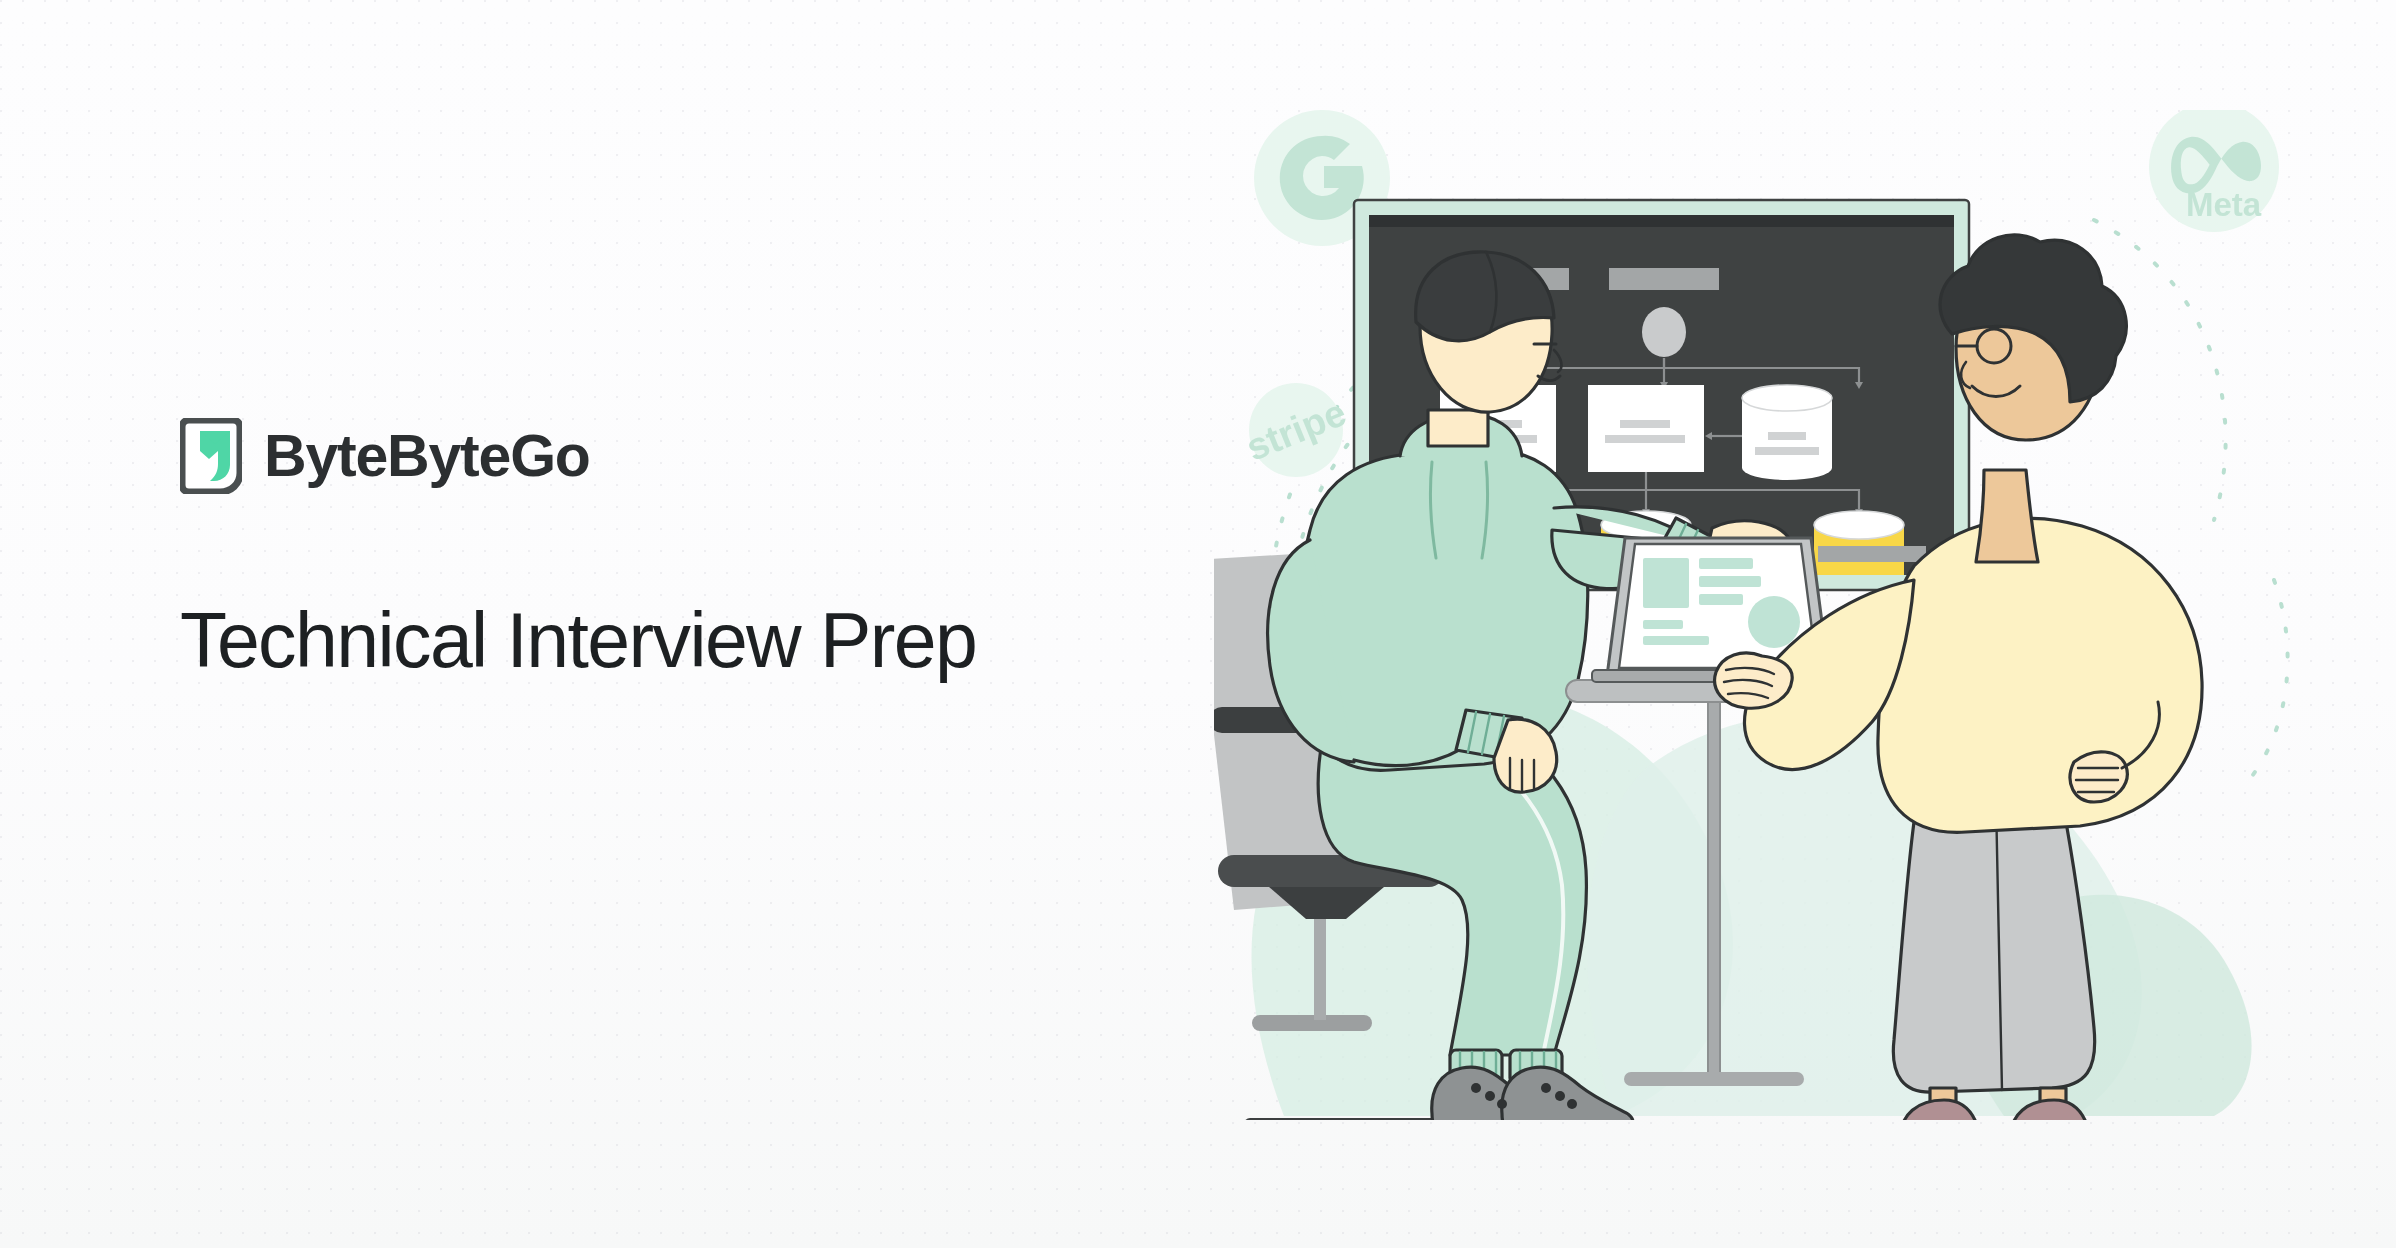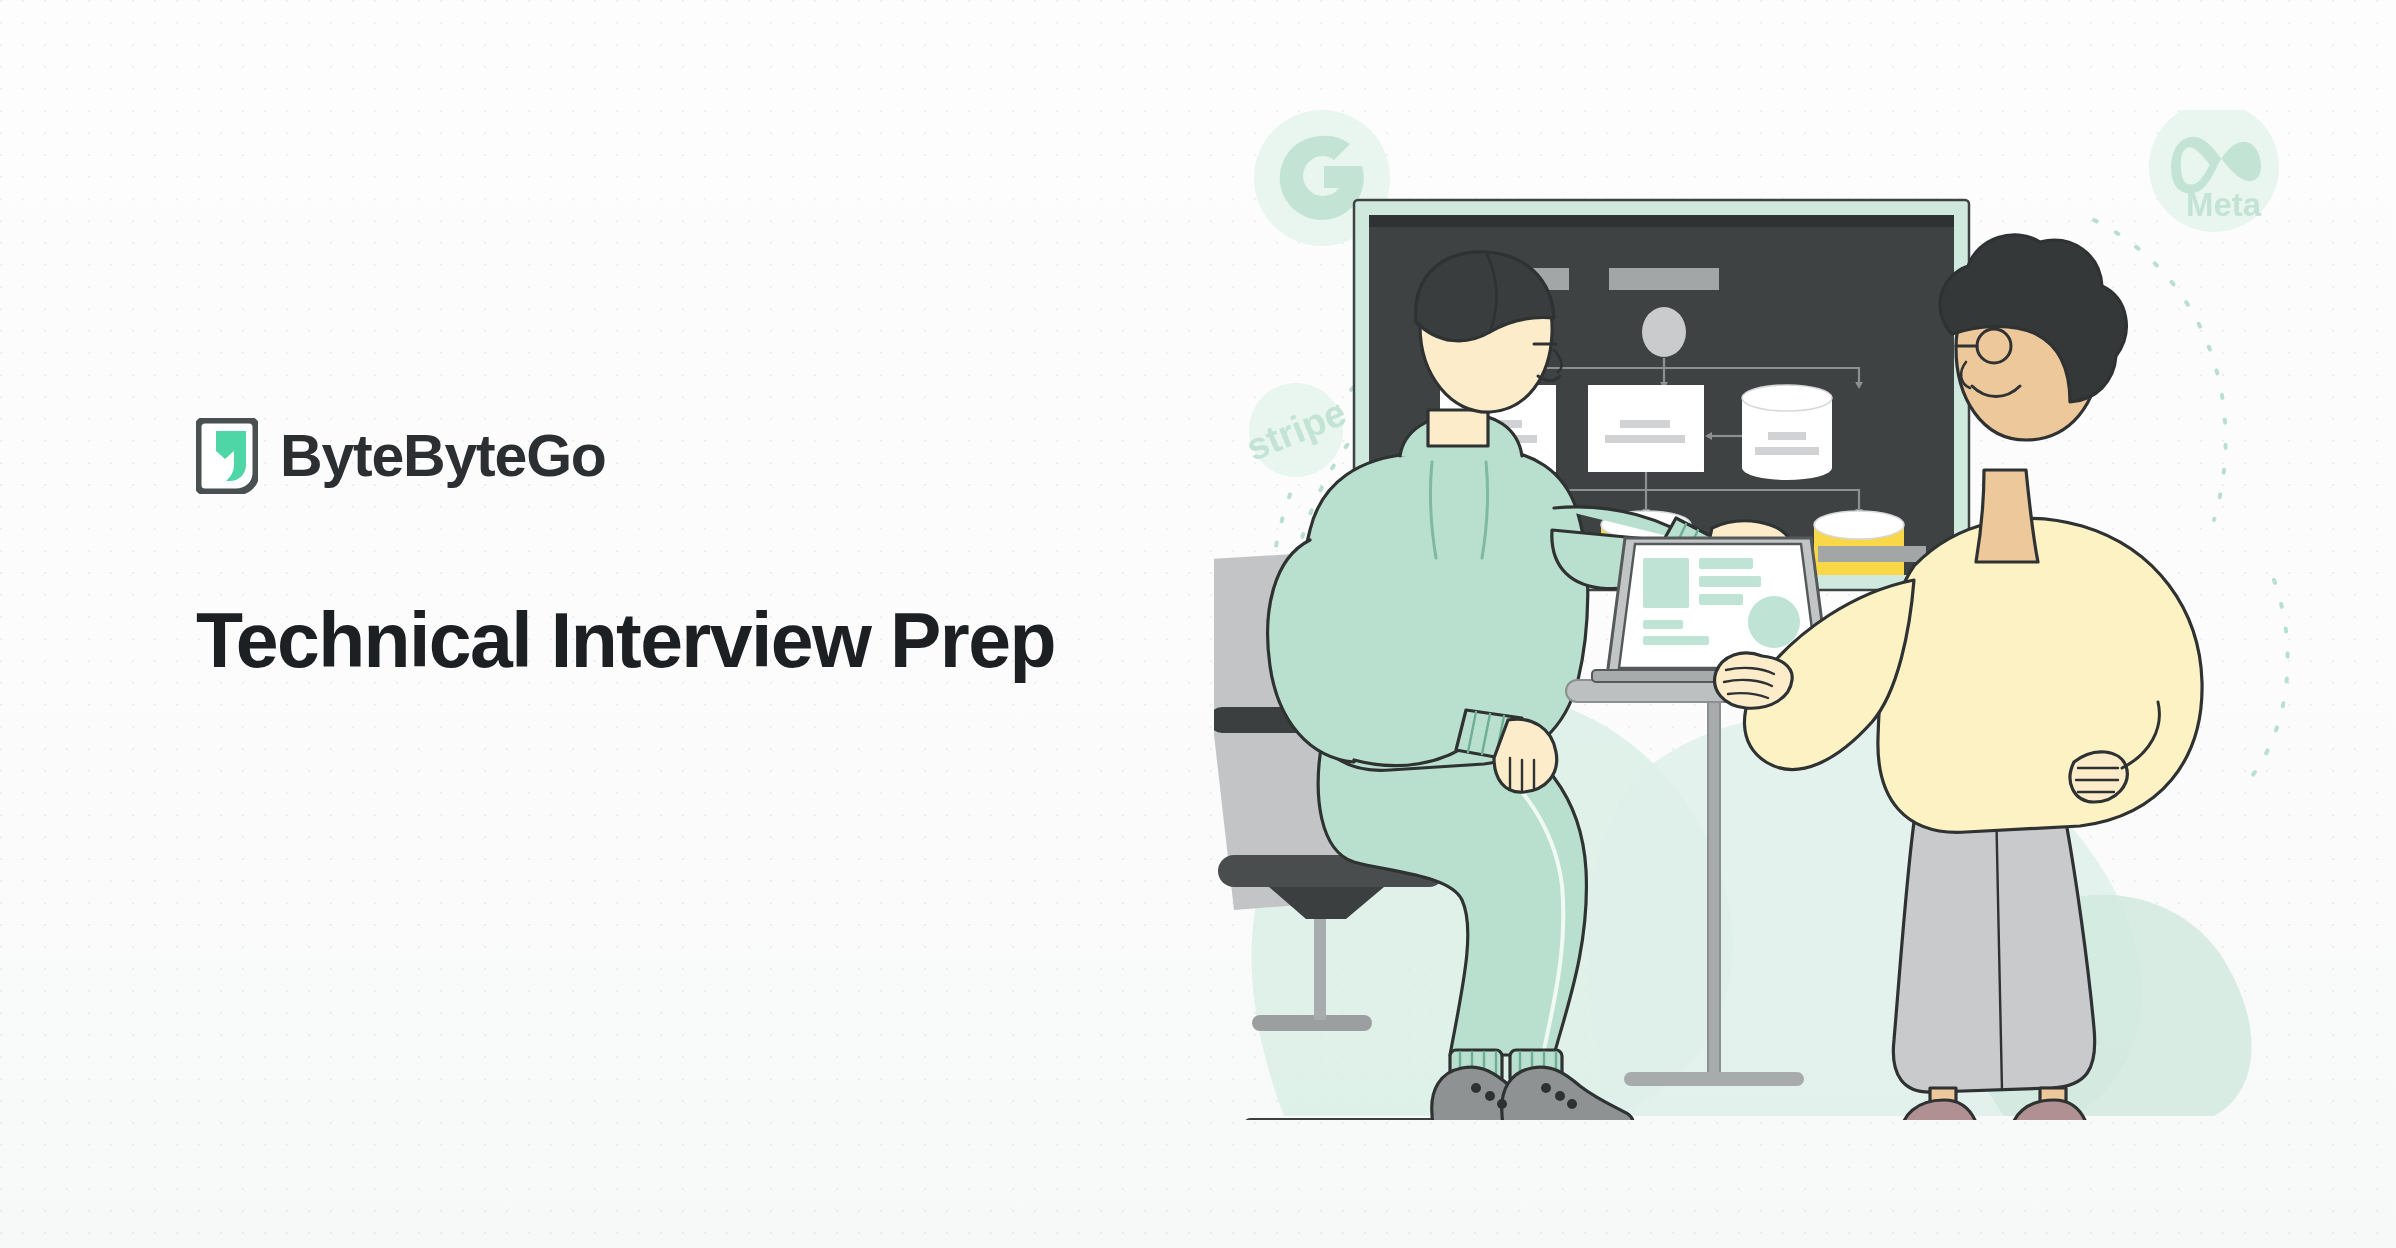--- a/index.html
+++ b/index.html
@@ -10,30 +10,30 @@
     position:relative;
   }
   #banner{
     position:absolute;inset:0;
     background:
       radial-gradient(circle at 1px 1px, rgba(120,120,140,.10) 1px, transparent 1.6px) 0 0/22px 22px,
       linear-gradient(180deg,#fdfdfe 0%,#fcfcfd 55%,#f7f8f8 100%);
   }
 
   
-  #left-col{position:absolute;left:196px;top:418px;width:1100px;}
+  #left-col{position:absolute;left:180px;top:418px;width:1100px;}
   #brand{display:flex;align-items:center;gap:22px;}
   #logo-mark{width:62px;height:76px;flex:none;}
   #brand-name{
     font-size:59px;font-weight:bold;letter-spacing:-1.2px;
     color:#2c2f31;line-height:1;white-space:nowrap;
   }
   #page-title{
     margin-top:106px;
-    font-size:77px;font-weight:bold;letter-spacing:-1.6px;
+    font-size:77px;font-weight:normal;letter-spacing:-1.6px;
     color:#1d2022;line-height:1.05;white-space:nowrap;
   }
 
   
   #illustration{position:absolute;left:1214px;top:110px;width:1126px;height:1060px;}
   #illustration svg{display:block;width:100%;height:100%;overflow:visible;}
 
   
   .badge-circle{fill:#e8f6ef;}
   .badge-glyph{fill:#c3e4d5;}

